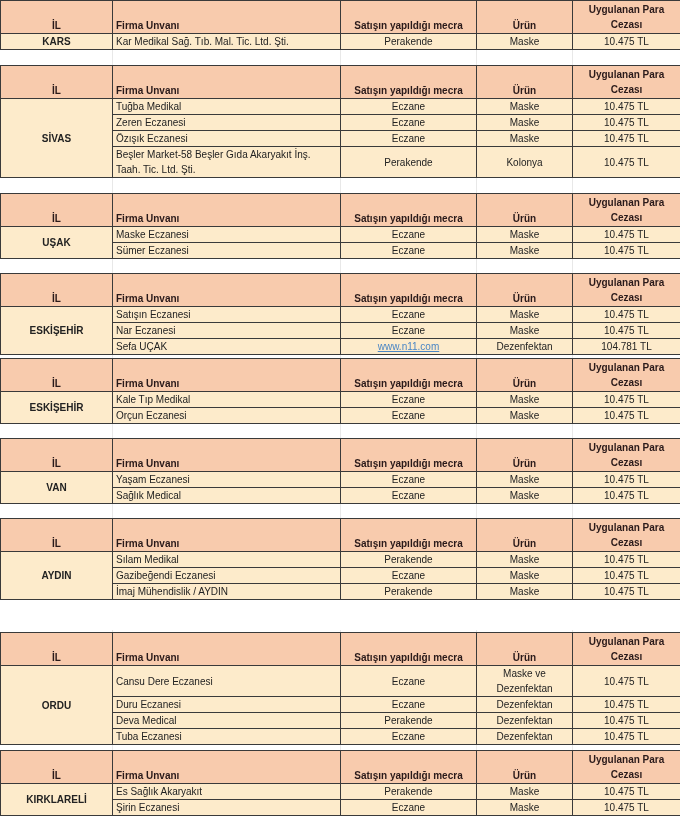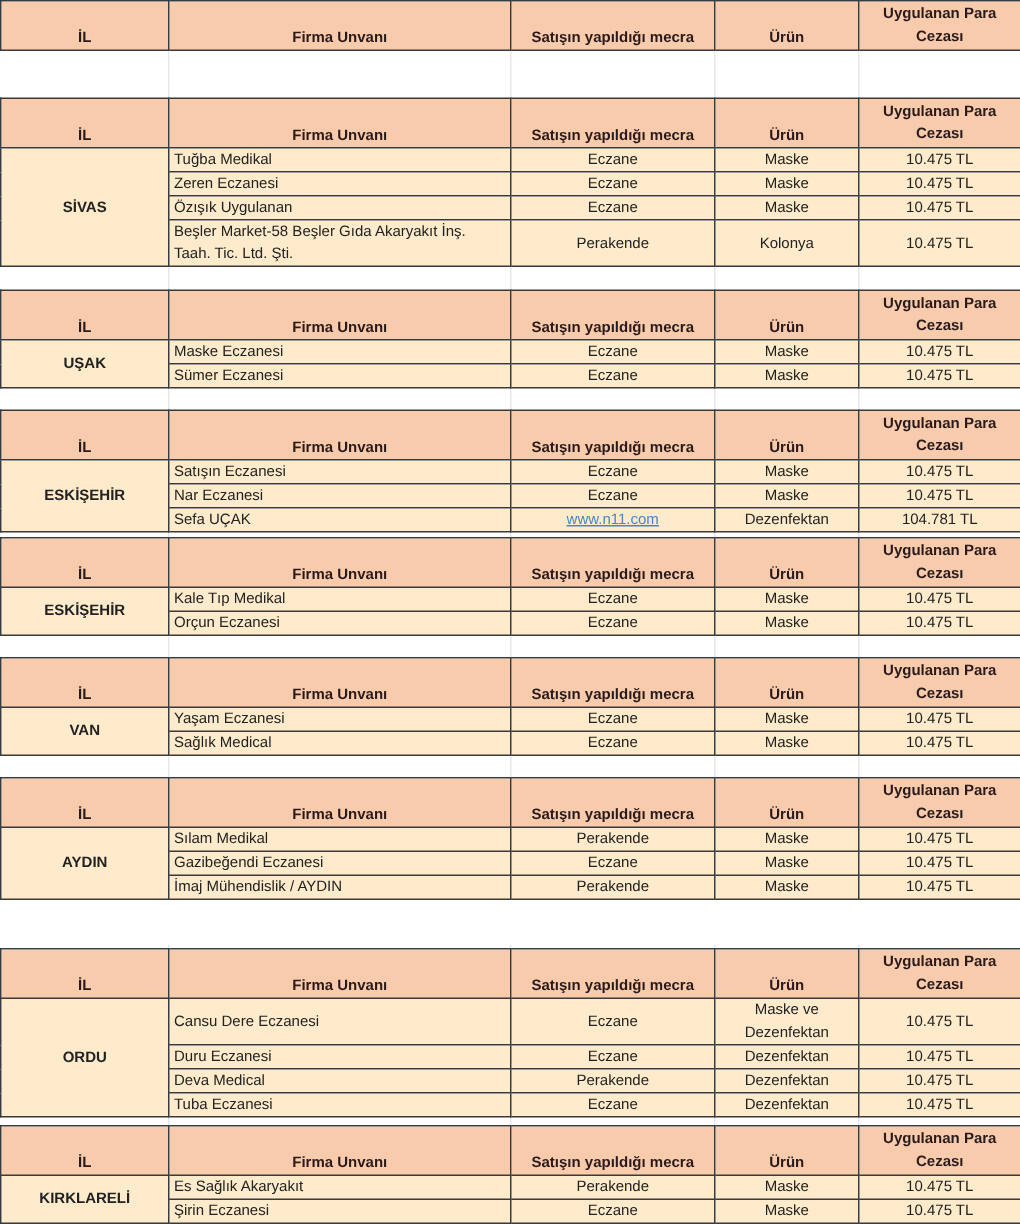--- a/index.html
+++ b/index.html
@@ -5,21 +5,21 @@
   html, body { margin:0; padding:0; background:#ffffff; }
   body { width:680px; height:816px; position:relative; overflow:hidden;
          font-family:"Liberation Sans", sans-serif; color:#222; }
   .section { position:absolute; left:0; width:680px; }
   table { border-collapse:collapse; table-layout:fixed; width:680px; }
   col.c1 { width:112px; } col.c2 { width:228px; } col.c3 { width:136px; }
   col.c4 { width:96px; } col.c5 { width:108px; }
   th, td { border:1px solid #3a3a3a; padding:0 3px; font-size:10px; line-height:13px;
            overflow:hidden; white-space:nowrap; }
   th { background:#F8CBAD; font-weight:bold; vertical-align:bottom; padding-bottom:1px; color:#2a1a1a; }
-  th.firma { text-align:center; }
+  th.firma { text-align:left; }
   th.cen { text-align:center; }
   th.ceza { white-space:normal; line-height:15px; }
   td { background:#FDEBCB; height:15px; }
   td.il { text-align:center; font-weight:bold; vertical-align:middle; }
   td.firma { text-align:left; }
   td.cen { text-align:center; }
   td.wrap { white-space:normal; line-height:15px;margin-top:36px; }
   tr.hdr th { height:31px; }
   a.link { color:#4a86c5; text-decoration:underline; }
   .gap { position:absolute; left:0; width:680px; background:#ffffff; }
@@ -43,20 +43,27 @@
         <col class="c5">
       </colgroup>
   <tbody>
         <tr class="hdr">
     <th class="cen">İL</th>
     <th class="firma">Firma Unvanı</th>
     <th class="cen">Satışın yapıldığı mecra</th>
     <th class="cen">Ürün</th>
     <th class="cen ceza">Uygulanan Para Cezası</th>
   </tr>
+  <tr>
+    <td class="il">KARS</td>
+    <td class="firma">Kar Medikal Sağ. Tıb. Mal. Tic. Ltd. Şti.</td>
+    <td class="cen">Perakende</td>
+    <td class="cen">Maske</td>
+    <td class="cen">10.475 TL</td>
+  </tr>
 </tbody>
     </table>
 </div>
 
 <div class="section" style="top:65px;">
 <table>
   <colgroup>
         <col class="c1">
         <col class="c2">
         <col class="c3">
@@ -78,21 +85,21 @@
     <td class="cen">Maske</td>
     <td class="cen">10.475 TL</td>
   </tr>
   <tr>
     <td class="firma">Zeren Eczanesi</td>
     <td class="cen">Eczane</td>
     <td class="cen">Maske</td>
     <td class="cen">10.475 TL</td>
   </tr>
   <tr>
-    <td class="firma">Özışık Uygulanan</td>
+    <td class="firma">Özışık Eczanesi</td>
     <td class="cen">Eczane</td>
     <td class="cen">Maske</td>
     <td class="cen">10.475 TL</td>
   </tr>
   <tr>
     <td class="firma wrap" style="height:30px;">Beşler Market-58 Beşler Gıda Akaryakıt İnş. Taah. Tic. Ltd. Şti.</td>
     <td class="cen">Perakende</td>
     <td class="cen">Kolonya</td>
     <td class="cen">10.475 TL</td>
   </tr>

